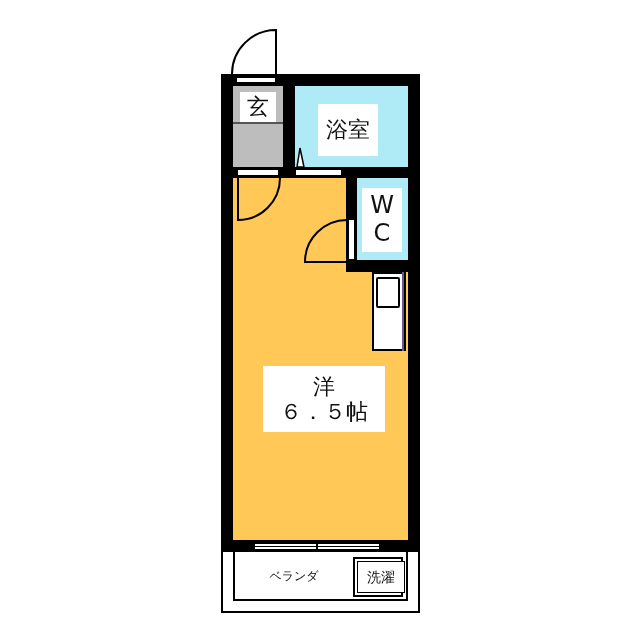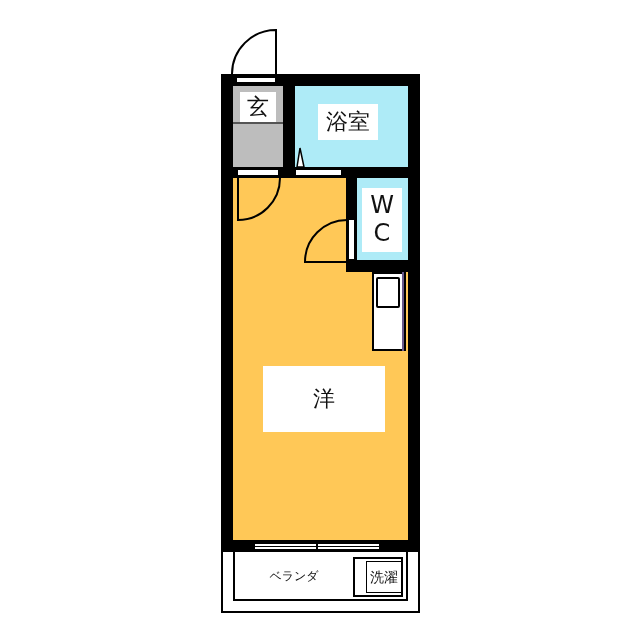--- a/index.html
+++ b/index.html
@@ -24,21 +24,21 @@
 
   <div class="abs" style="left:236px;top:77px;width:40px;height:6px;background:#fff;border:1px solid #000;"></div>
 
   <div class="abs" style="left:233px;top:86px;width:50px;height:81px;background:#BDBDBD;"></div>
   <div class="abs" style="left:233px;top:122px;width:50px;height:2px;background:#555;"></div>
   <div class="abs label" style="left:240px;top:92px;width:36px;height:30px;font-size:22px;">玄</div>
 
   <div class="abs wall" style="left:283px;top:86px;width:12px;height:92px;"></div>
 
   <div class="abs" style="left:295px;top:86px;width:113px;height:81px;background:#AEEBF7;"></div>
-  <div class="abs label" style="left:318px;top:104px;width:60px;height:36px;font-size:22px;">浴室</div>
+  <div class="abs label" style="left:318px;top:104px;width:60px;height:52px;font-size:22px;">浴室</div>
   <svg class="abs" style="left:296px;top:146px;" width="10" height="22">
     <path d="M1 21 L4 2 L8 21 Z" fill="#fff" stroke="#000" stroke-width="1.5"></path>
   </svg>
 
   <div class="abs wall" style="left:221px;top:167px;width:199px;height:11px;"></div>
   <div class="abs" style="left:237px;top:169px;width:42px;height:7px;background:#fff;border:1px solid #000;"></div>
   <div class="abs" style="left:295px;top:169px;width:47px;height:7px;background:#fff;border:1px solid #000;"></div>
 
   <div class="abs" style="left:233px;top:178px;width:175px;height:362px;background:#FFC857;"></div>
 
@@ -57,26 +57,27 @@
   <svg class="abs" style="left:303px;top:218px;" width="46" height="46">
     <path d="M44 2 A42 42 0 0 0 2 44 L44 44" fill="none" stroke="#000" stroke-width="2"></path>
   </svg>
 
   <div class="abs" style="left:372px;top:272px;width:34px;height:79px;background:#fff;border:2px solid #000;"></div>
   <div class="abs" style="left:376px;top:277px;width:24px;height:31px;background:#fff;border:2px solid #000;border-radius:2px;"></div>
   <div class="abs" style="left:402px;top:272px;width:2px;height:79px;background:#6a5a8a;"></div>
 
   <div class="abs label" style="left:263px;top:366px;width:122px;height:66px;font-size:22px;flex-direction:column;">
     <span>洋</span>
+    <span>６．５帖</span>
   </div>
 
   <div class="abs" style="left:255px;top:543px;width:124px;height:3px;background:#fff;border-top:1px solid #000;"></div>
   <div class="abs" style="left:255px;top:547px;width:124px;height:3px;background:#fff;border-bottom:1px solid #000;"></div>
   <div class="abs" style="left:316px;top:540px;width:2px;height:12px;background:#000;"></div>
 
   <div class="abs" style="left:221px;top:552px;width:199px;height:61px;background:#fff;border:2px solid #000;border-top:none;"></div>
   <div class="abs" style="left:233px;top:552px;width:175px;height:49px;border:2px solid #000;border-top:none;"></div>
   <div class="abs label" style="left:240px;top:562px;width:108px;height:30px;font-size:12px;background:transparent;">ベランダ</div>
 
   <div class="abs" style="left:353px;top:557px;width:50px;height:40px;border:2px solid #000;background:#fff;"></div>
-  <div class="abs label" style="left:366px;top:561px;width:36px;height:32px;border:1.5px solid #000;font-size:14px;">洗濯</div>
+  <div class="abs label" style="left:357px;top:561px;width:48px;height:32px;border:1.5px solid #000;font-size:14px;">洗濯</div>
 
 </div>
 
 </body></html>

